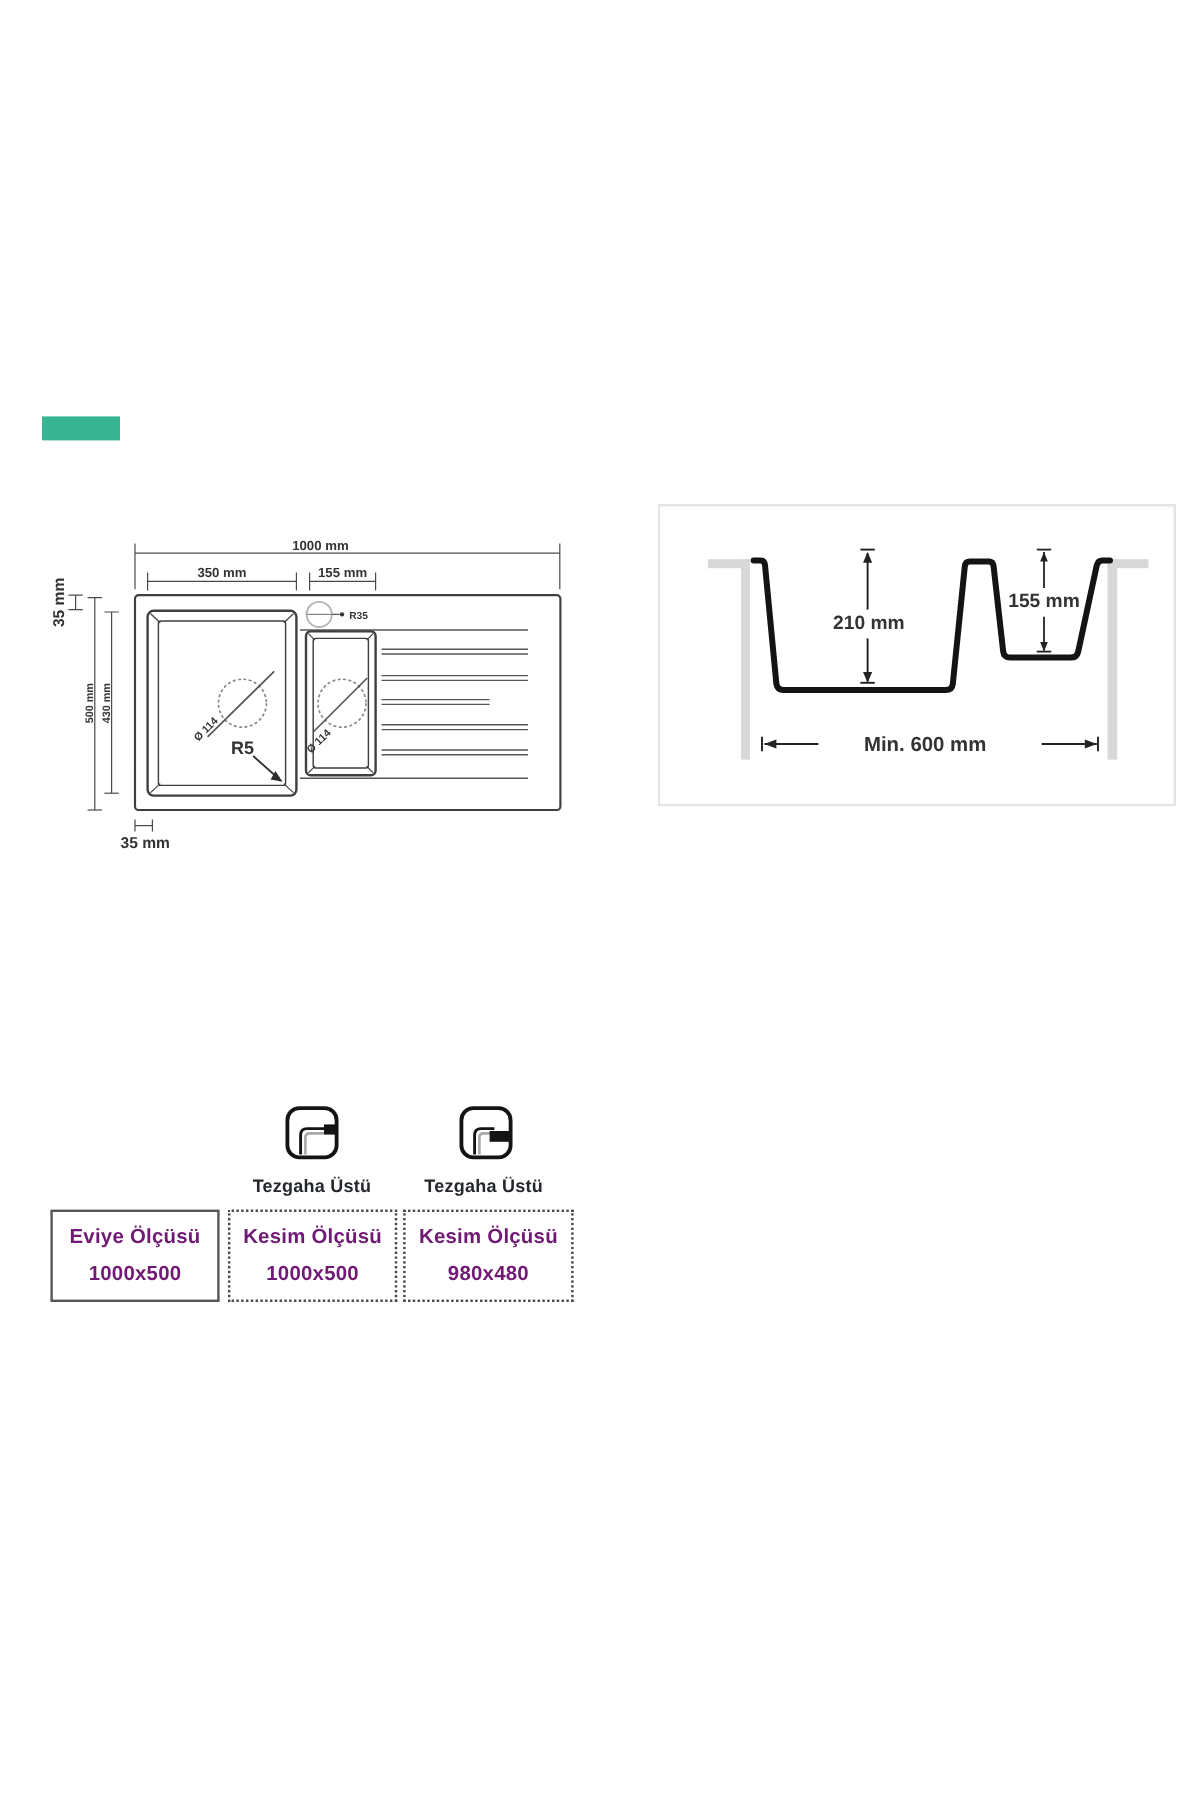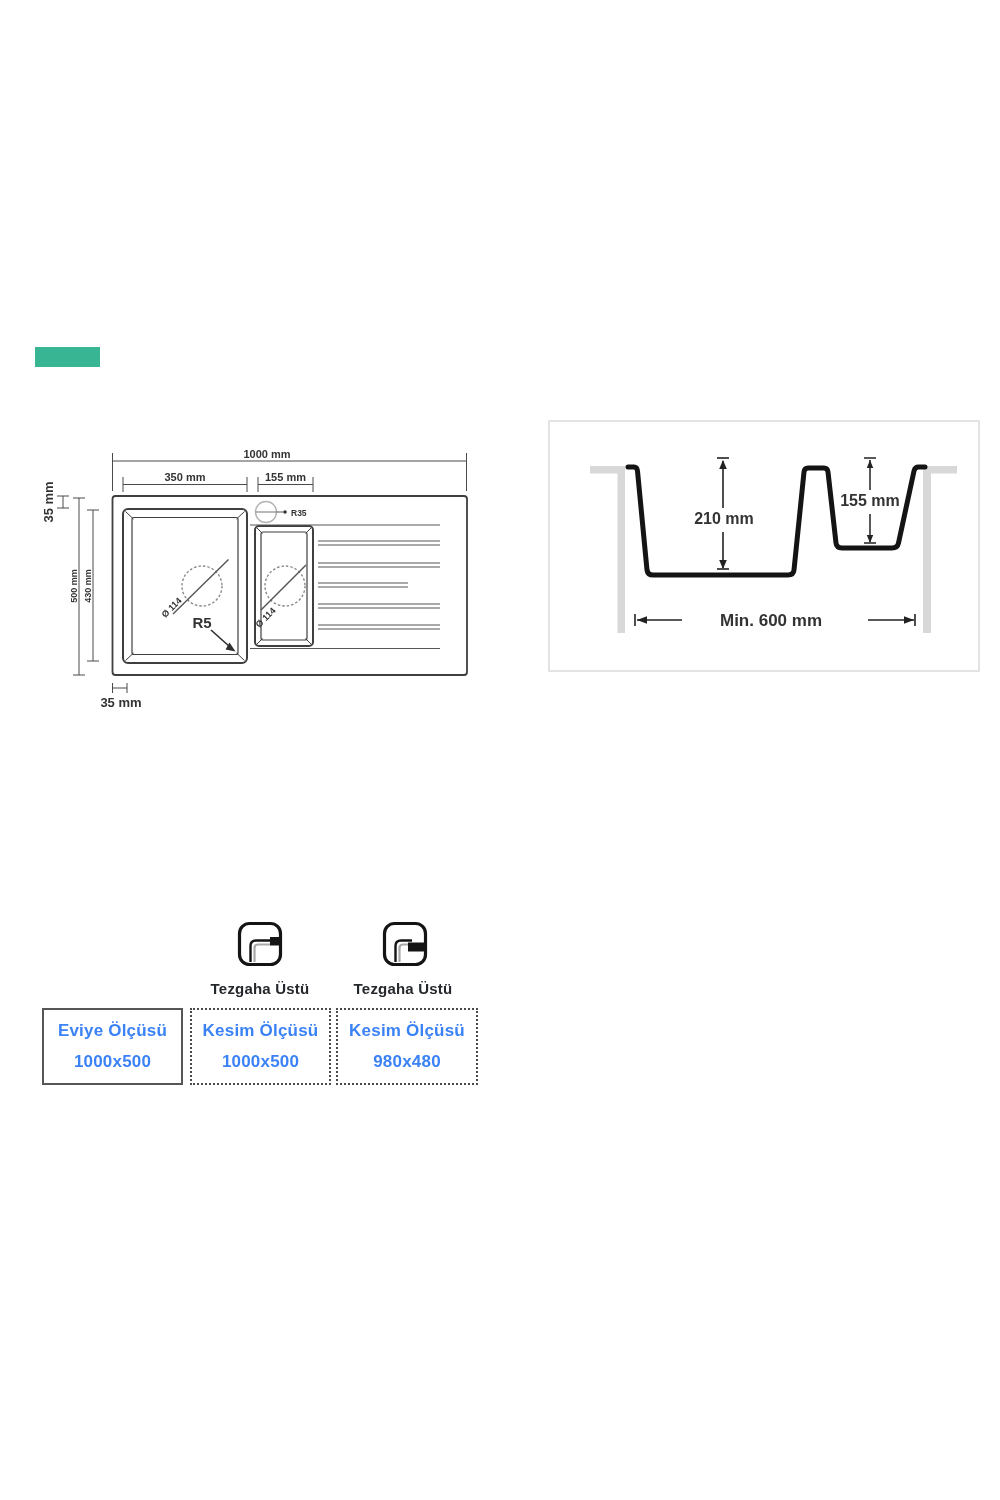--- a/index.html
+++ b/index.html
@@ -26,21 +26,21 @@
   }
   .mount-label-1 { left:187px; }
   .mount-label-2 { left:330px; }
   
   .size-box {
     position:absolute; top:1008px; height:77px; background:#fff;
     display:flex; flex-direction:column; align-items:center; justify-content:center;
     gap:11px;
   }
   .size-box .bx-title, .size-box .bx-value {
-    font-size:17px; font-weight:700; color:#3b82f6; letter-spacing:0.2px;
+    font-size:17px; font-weight:700; color:#701a75; letter-spacing:0.2px;
   }
   .size-box-0 { left:42px;  width:141px; border:2px solid #565656; }
   .size-box-1 { left:190px; width:141px; border:2px dotted #4a4a4a; }
   .size-box-2 { left:336px; width:142px; border:2px dotted #4a4a4a; }
   
   text { font-family:"Liberation Sans", sans-serif; fill:#333; }
 </style>
 </head>
 <body>
 

